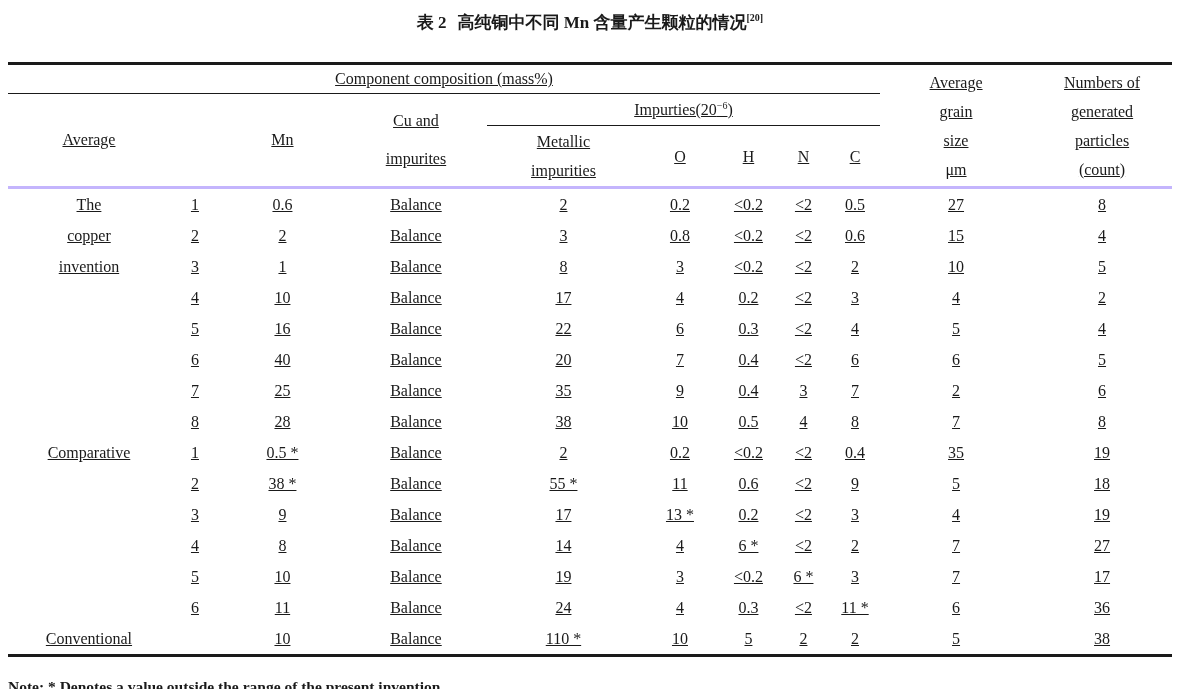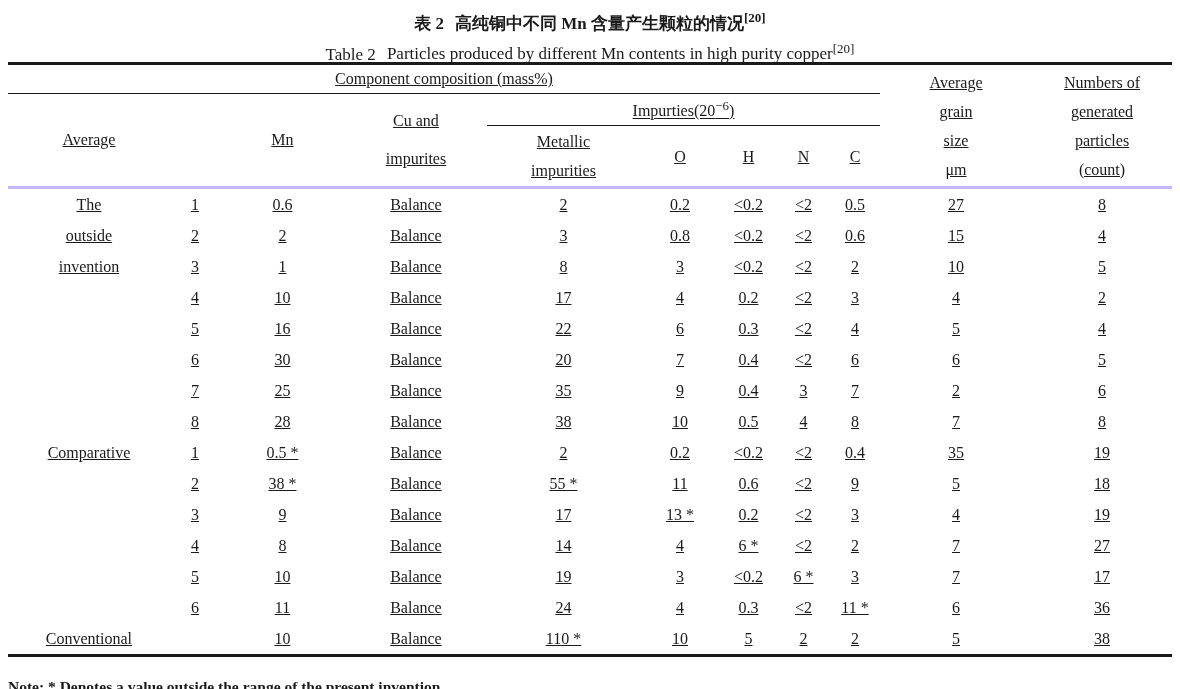--- a/index.html
+++ b/index.html
@@ -6,21 +6,21 @@
   html, body { margin: 0; padding: 0; background: #ffffff; }
   .page {
     width: 1180px; height: 689px; overflow: hidden;
     background: #ffffff; color: #1a1a1a;
     font-family: "Liberation Serif", "DejaVu Serif", serif;
   }
   .captions { height: 58px; padding-top: 6px; text-align: center; }
   .caption-zh { font-size: 17px; font-weight: bold; line-height: 24px; }
   .caption-en { font-size: 17px; font-weight: normal; line-height: 26px; }
   .cap-text { margin-left: 11px; }
-  sup { font-size: 13px; }
+  sup { font-size: 10px; }
 
   table.data-table {
     width: 1164px; margin: 4px auto;
     border-collapse: collapse; table-layout: fixed;
     border-top: 3px solid #1a1a1a;
     border-bottom: 3px solid #1a1a1a;
     text-decoration: underline;
   }
   th, td {
     padding: 0; margin: 0;
@@ -43,23 +43,20 @@
   }
 </style>
 </head>
 <body>
 
 <div class="page">
 
   <div class="captions">
     <div class="caption-zh">
       <span>表 2</span><span class="cap-text">高纯铜中不同 Mn 含量产生颗粒的情况</span><sup>[20]</sup>
-    </div>
-    <div class="caption-en">
-      <span>Table 2</span><span class="cap-text">Particles produced by different Mn contents in high purity copper</span><sup>[20]</sup>
     </div>
   </div>
 
   <table class="data-table">
     <colgroup>
       <col style="width:162px">
         <col style="width:50px">
         <col style="width:125px">
         <col style="width:142px">
       <col style="width:153px">
@@ -107,21 +104,21 @@
           <td>Balance</td>
           <td>2</td>
           <td>0.2</td>
           <td>&lt;0.2</td>
           <td>&lt;2</td>
           <td>0.5</td>
           <td>27</td>
           <td>8</td>
         </tr>
         <tr>
-          <td>outside</td>
+          <td>copper</td>
           <td>2</td>
           <td>2</td>
           <td>Balance</td>
           <td>3</td>
           <td>0.8</td>
           <td>&lt;0.2</td>
           <td>&lt;2</td>
           <td>0.6</td>
           <td>15</td>
           <td>4</td>
@@ -161,21 +158,21 @@
           <td>6</td>
           <td>0.3</td>
           <td>&lt;2</td>
           <td>4</td>
           <td>5</td>
           <td>4</td>
         </tr>
         <tr>
           <td></td>
           <td>6</td>
-          <td>30</td>
+          <td>40</td>
           <td>Balance</td>
           <td>20</td>
           <td>7</td>
           <td>0.4</td>
           <td>&lt;2</td>
           <td>6</td>
           <td>6</td>
           <td>5</td>
         </tr>
         <tr>

